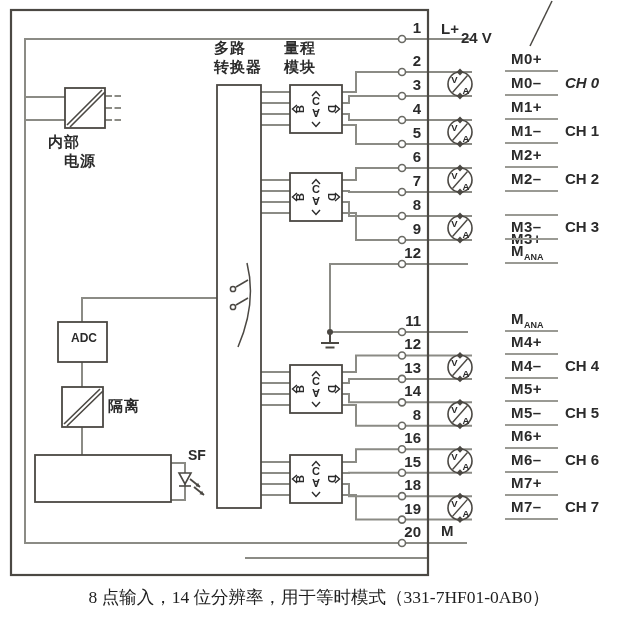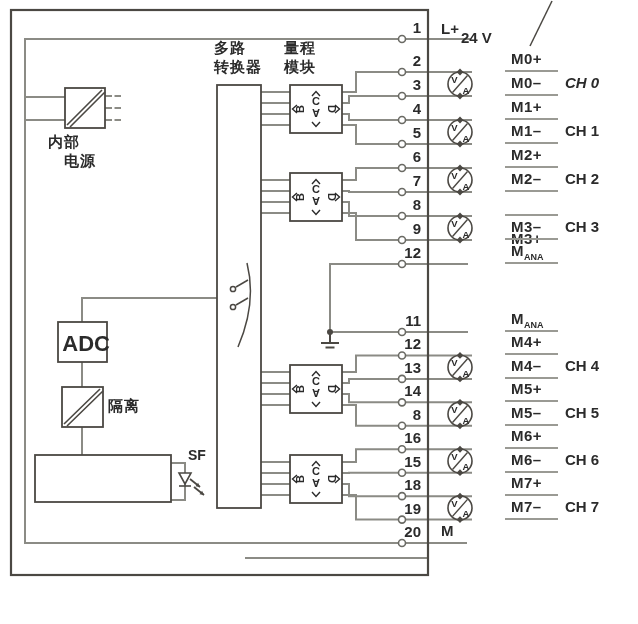--- a/index.html
+++ b/index.html
@@ -246,21 +246,21 @@
         </g>
       </g>
   </svg>
 
   <div class="lbl cn" style="left:214px;top:40px;">多路</div>
   <div class="lbl cn" style="left:214px;top:59px;">转换器</div>
   <div class="lbl cn" style="left:284px;top:40px;">量程</div>
   <div class="lbl cn" style="left:284px;top:59px;">模块</div>
   <div class="lbl cn" style="left:48px;top:134px;font-family:Liberation Serif, serif;">内部</div>
   <div class="lbl cn" style="left:64px;top:153px;">电源</div>
-  <div class="lbl" style="left:58px;top:332px;width:52px;text-align:right;font-size:22px;font-weight:600;">ADC</div>
+  <div class="lbl" style="left:58px;top:332px;width:52px;text-align:center;font-size:12px;font-weight:600;">ADC</div>
   <div class="lbl cn" style="left:108px;top:398px;">隔离</div>
   <div class="lbl" style="left:188px;top:448px;font-size:14px;font-weight:700;">SF</div>
   <div class="lbl" style="left:441px;top:21px;font-size:15px;font-weight:700;">L+</div>
   <div class="lbl" style="left:461px;top:30px;font-size:15px;font-weight:600;">24 V</div>
   <div class="lbl" style="left:441px;top:523px;font-size:15px;font-weight:700;">M</div>
 
   <div id="gen-labels">
       <div class="lbl num" style="left: 381px; top: 20px;">1</div>
       <div class="lbl num" style="left: 381px; top: 53px;">2</div>
       <div class="lbl num" style="left: 381px; top: 77px;">3</div>
@@ -320,13 +320,14 @@
       <div class="lbl mlab" style="left: 511px; top: 451.7px;">M6–</div>
       <div class="uline" style="left: 505px; width: 53px; top: 470.7px;"></div>
       <div class="lbl chlab" style="left: 565px; top: 451.7px;">CH 6</div>
       <div class="lbl mlab" style="left: 511px; top: 475.15px;">M7+</div>
       <div class="uline" style="left: 505px; width: 53px; top: 494.15px;"></div>
       <div class="lbl mlab" style="left: 511px; top: 498.6px;">M7–</div>
       <div class="uline" style="left: 505px; width: 53px; top: 517.6px;"></div>
       <div class="lbl chlab" style="left: 565px; top: 498.6px;">CH 7</div>
     </div>
 
+  <div id="caption">8 点输入，14 位分辨率，用于等时模式（331-7HF01-0AB0）</div>
 </div>
 
 </body></html>

